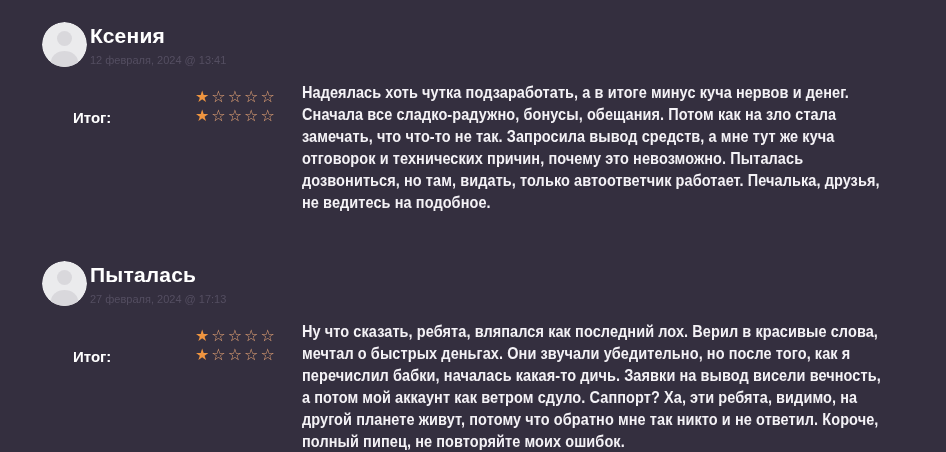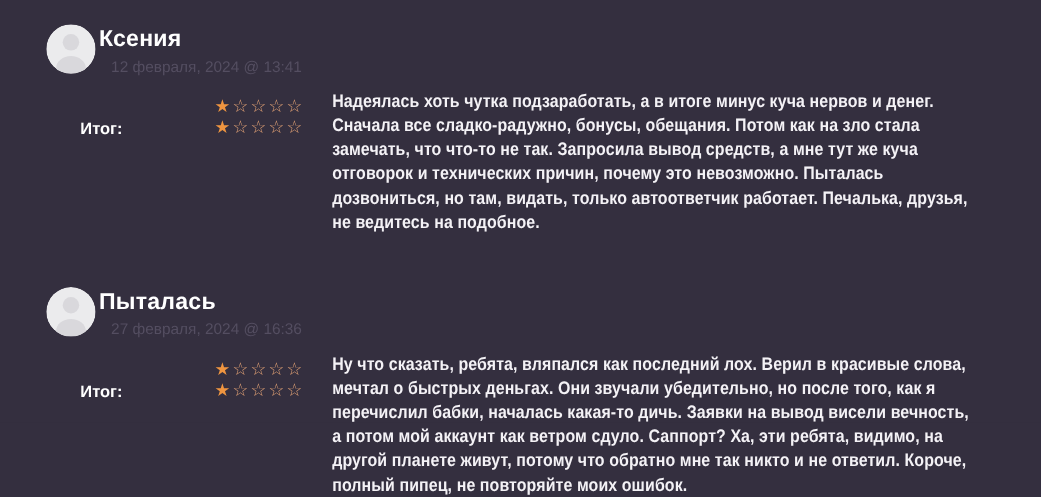--- a/index.html
+++ b/index.html
@@ -32,23 +32,22 @@
     overflow:hidden;display:block;
   }
   .avatar svg{display:block;}
   .name{
     position:absolute;left:90px;top:1px;margin:0;
     font-size:21px;line-height:26px;font-weight:700;
     color:var(--name-color);letter-spacing:.2px;
   }
   .date{
     position:absolute;left:90px;top:30px;
-    font-size:14px;line-height:16px;
+    font-size:11px;line-height:16px;
     color:var(--date-color);
-    margin-left:11px;
   }
   .ratings{
     position:absolute;left:0;top:66px;width:292px;height:40px;
   }
   .rating-row{position:relative;height:19px;}
   .rating-label{
     position:absolute;left:73px;top:2px;
     font-size:15px;font-weight:700;color:#ffffff;text-align:right;
   }
   .stars{
@@ -98,21 +97,21 @@
 
   <section class="review" style="top:261px">
     <span class="avatar">
       <svg width="45" height="45" viewBox="0 0 45 45">
         <circle cx="22.5" cy="22.5" r="22.5" fill="#ebebed"></circle>
         <circle cx="22.5" cy="16.5" r="7.5" fill="#d9d8dc"></circle>
         <ellipse cx="22.5" cy="40" rx="13.5" ry="11" fill="#d9d8dc"></ellipse>
       </svg>
     </span>
     <h3 class="name">Пыталась</h3>
-    <div class="date">27 февраля, 2024 @ 16:36</div>
+    <div class="date">27 февраля, 2024 @ 17:13</div>
     <div class="ratings">
       <div class="rating-row">
         <span class="rating-label"></span>
         <span class="stars"><span class="star filled">★</span><span class="star empty">☆</span><span class="star empty">☆</span><span class="star empty">☆</span><span class="star empty">☆</span></span>
       </div>
       <div class="rating-row">
         <span class="rating-label">Итог:</span>
         <span class="stars"><span class="star filled">★</span><span class="star empty">☆</span><span class="star empty">☆</span><span class="star empty">☆</span><span class="star empty">☆</span></span>
       </div>
     </div>

